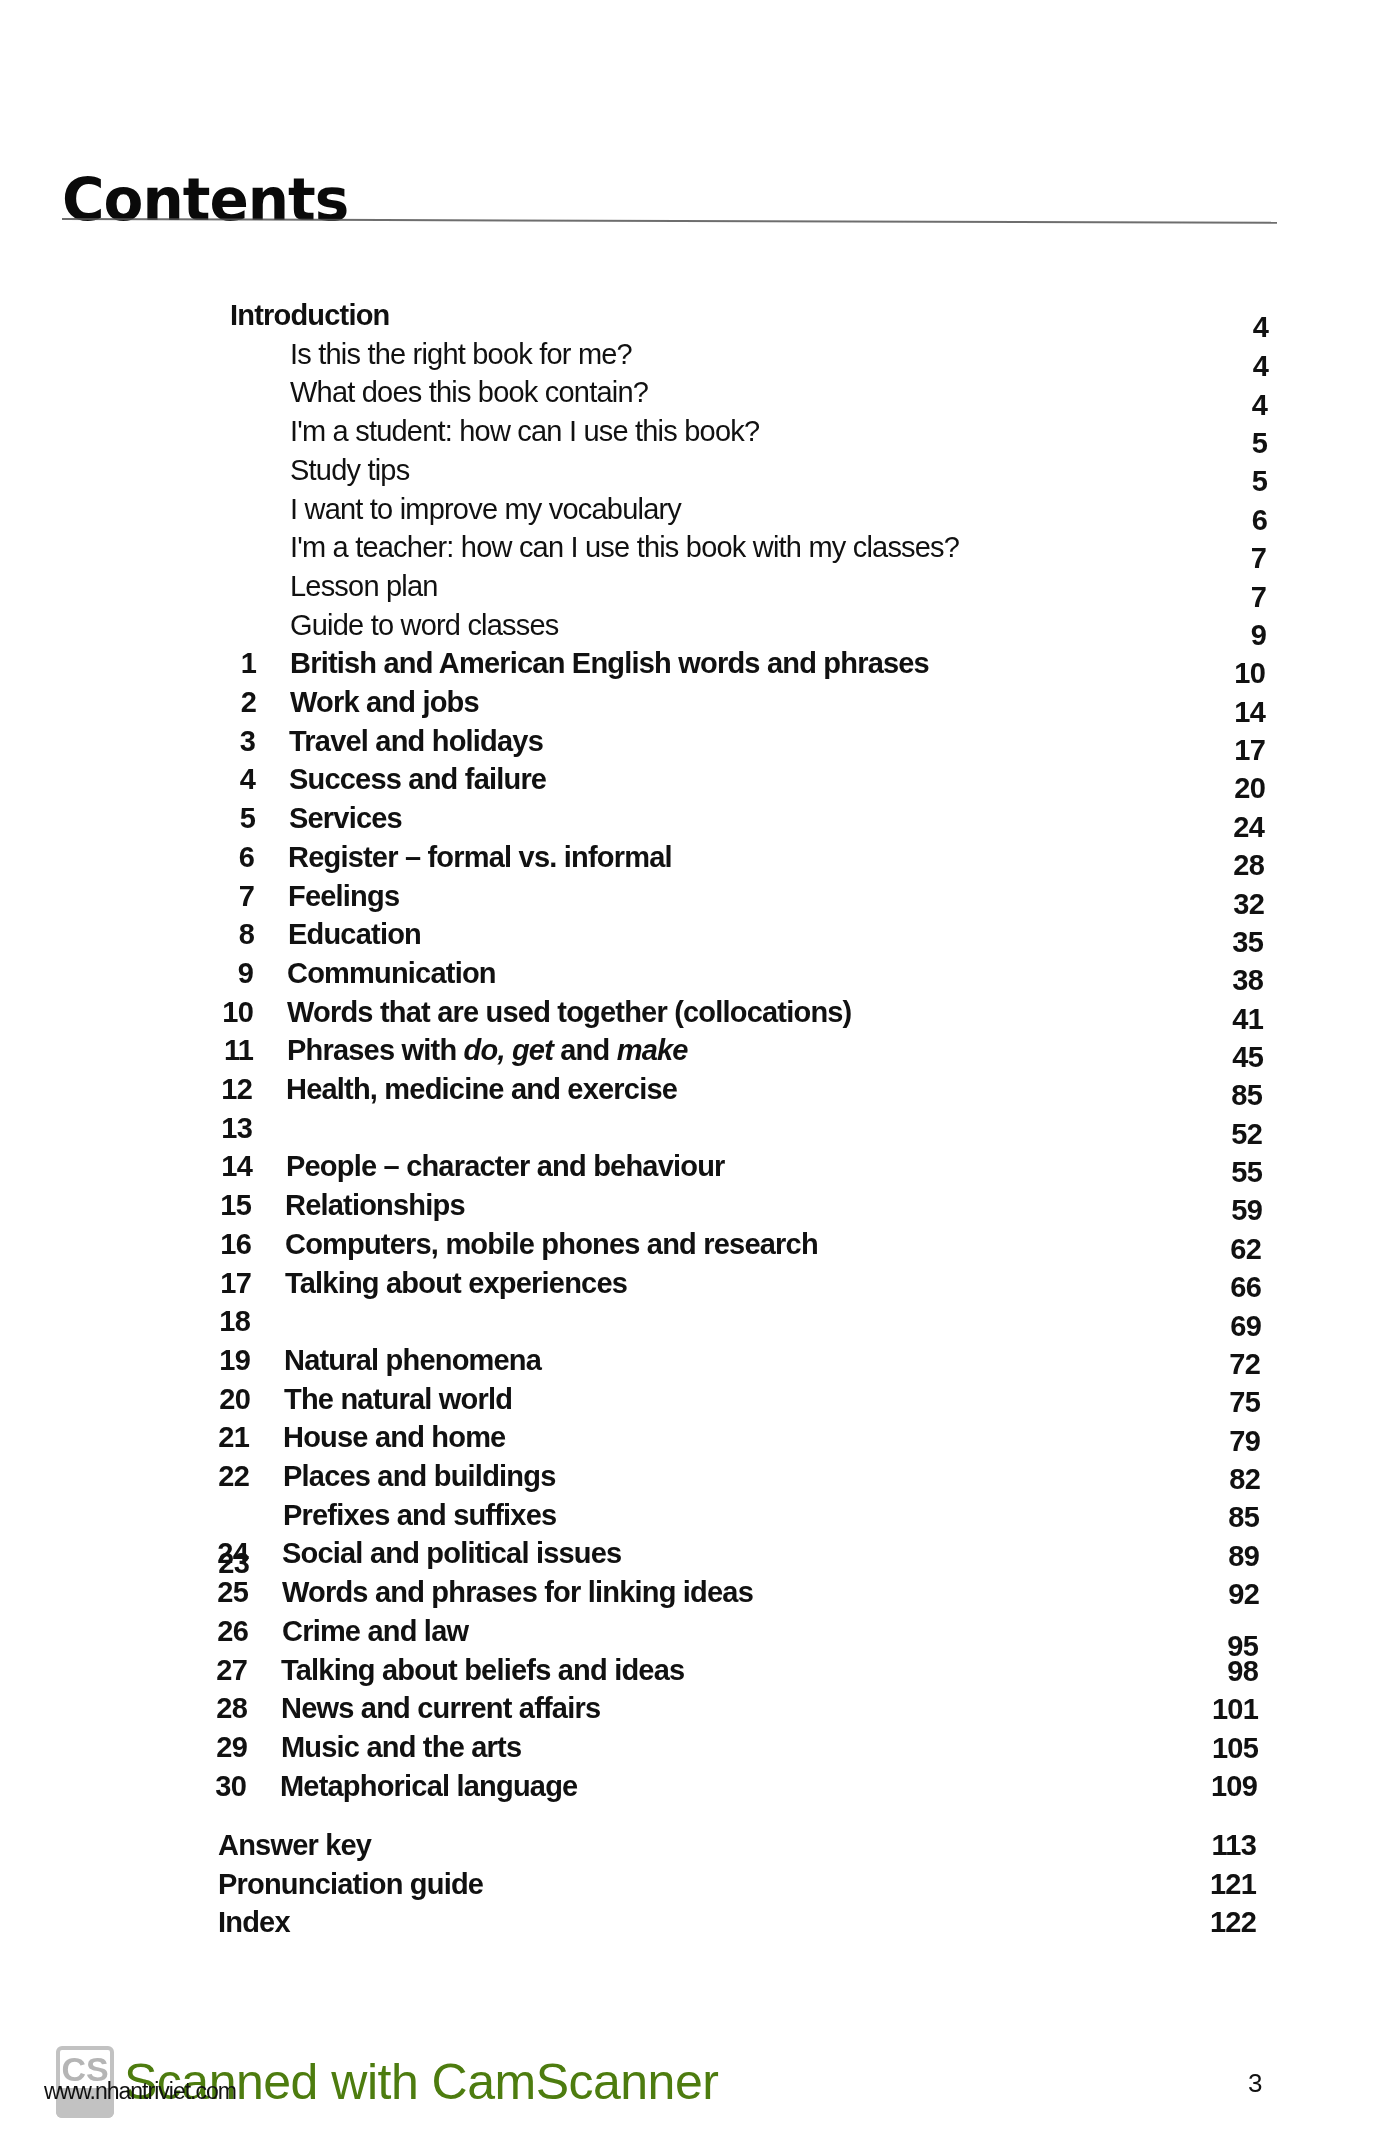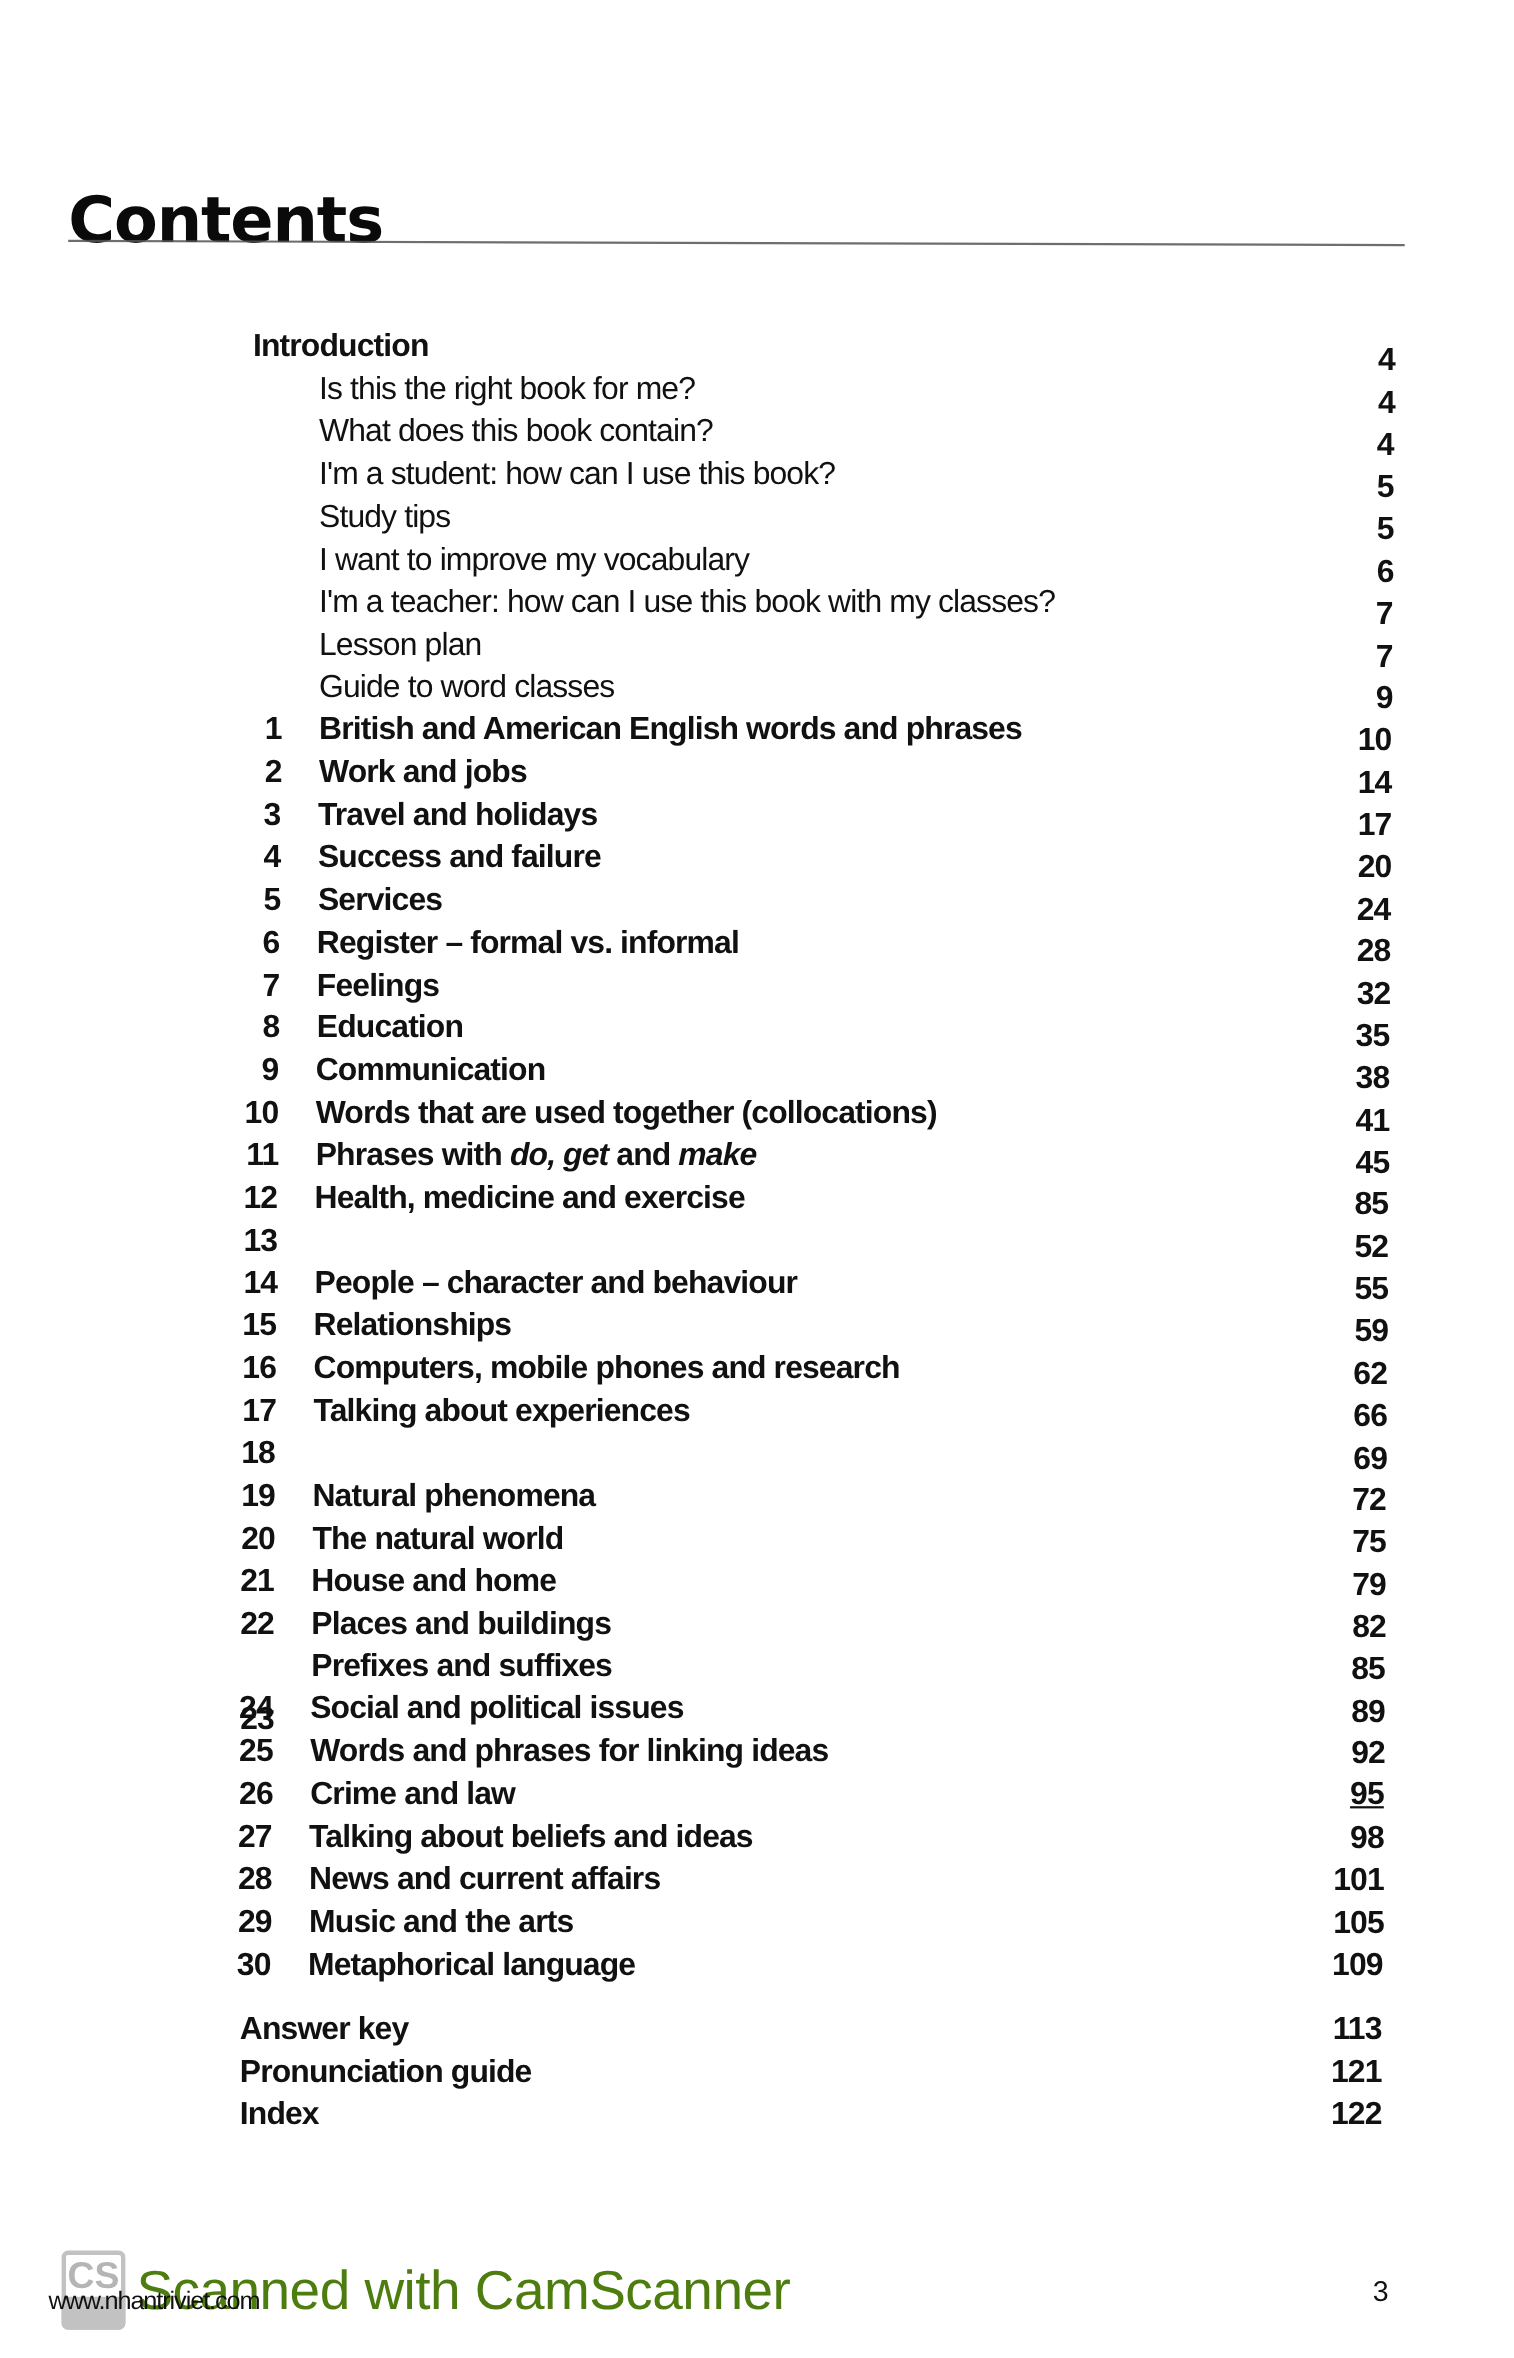--- a/index.html
+++ b/index.html
@@ -292,21 +292,21 @@
       <span class="page" style="left:1179px; top:2.333333333333334px;">89</span>
     </div>
     <div class="toc-row" style="top: 1573.1px;">
       <span class="num" style="left:188px;">25</span>
       <span class="label" style="left:282px;">Words and phrases for linking ideas</span>
       <span class="page" style="left:1179px; top:2px;">92</span>
     </div>
     <div class="toc-row" style="top: 1611.8px;">
       <span class="num" style="left:188px;">26</span>
       <span class="label" style="left:282px;">Crime and law</span>
-      <span class="page" style="left:1178px; top:0;text-decoration:underline;">95</span>
+      <span class="page" style="left:1178px; top:15px;">95</span>
     </div>
     <div class="toc-row" style="top: 1650.5px;">
       <span class="num" style="left:187px;">27</span>
       <span class="label" style="left:281px;">Talking about beliefs and ideas</span>
       <span class="page" style="left:1178px; top:1.333333333333334px;">98</span>
     </div>
     <div class="toc-row" style="top: 1689.2px;">
       <span class="num" style="left:187px;">28</span>
       <span class="label" style="left:281px;">News and current affairs</span>
       <span class="page" style="left:1178px; top:1px;">101</span>

